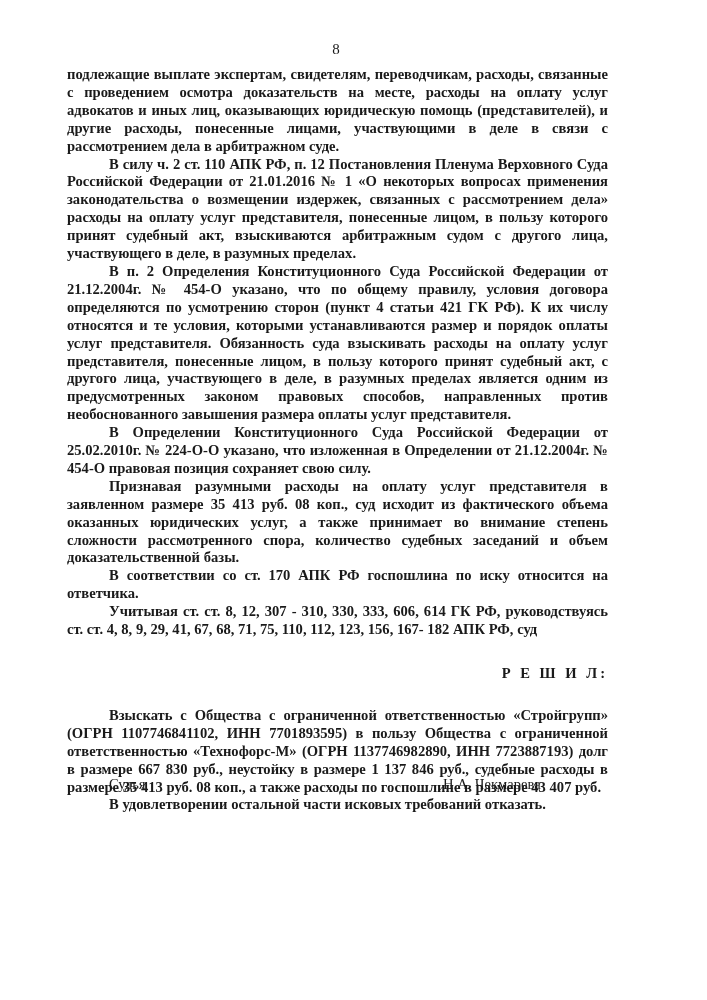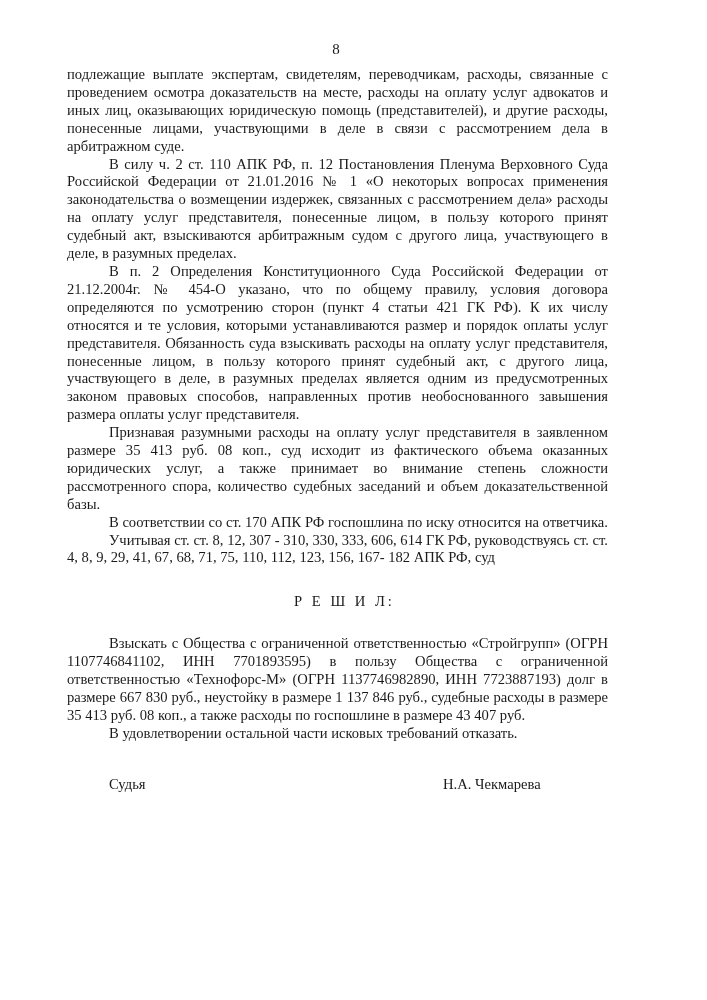--- a/index.html
+++ b/index.html
@@ -1,36 +1,37 @@
 <!DOCTYPE html>
 <html><head>
   <meta charset="utf-8">
   <style>
     html, body { margin: 0; padding: 0; background: #ffffff; }
     body { width: 707px; height: 1000px; position: relative; overflow: hidden;
            font-family: "Liberation Serif", "DejaVu Serif", serif; color: #1a1a1a; }
     .page-num { position: absolute; top: 41px; left: 0; width: 672px; text-align: center;
                 font-size: 15px; }
     .body { position: absolute; top: 66px; left: 67px; width: 541px; font-size: 14.6px; line-height: 17.9px; }
-    .p { margin: 0; text-align: justify; }
+    .p { margin: 0; text-align: justify; font-weight: bold; }
     .ind { text-indent: 42px; }
-    .resolved { text-align: center; letter-spacing: 3px; margin: 26px 0 24px 0; padding-left: 14px; }
+    .resolved { text-align: right; letter-spacing: 3px; margin: 26px 0 24px 0; padding-left: 14px; }
     .sign { position: absolute; top: 776px; left: 67px; width: 541px; font-size: 14.6px; }
     .sign .role { position: absolute; left: 42px; }
     .sign .name { position: absolute; left: 376px; }
   </style>
 </head>
 <body>
 
 <div class="page-num">8</div>
 
 <div class="body">
   <p class="p">подлежащие выплате экспертам, свидетелям, переводчикам, расходы, связанные с проведением осмотра доказательств на месте, расходы на оплату услуг адвокатов и иных лиц, оказывающих юридическую помощь (представителей), и другие расходы, понесенные лицами, участвующими в деле в связи с рассмотрением дела в арбитражном суде.</p>
   <p class="p ind">В силу ч. 2 ст. 110 АПК РФ, п. 12 Постановления Пленума Верховного Суда Российской Федерации от 21.01.2016 № 1 «О некоторых вопросах применения законодательства о возмещении издержек, связанных с рассмотрением дела» расходы на оплату услуг представителя, понесенные лицом, в пользу которого принят судебный акт, взыскиваются арбитражным судом с другого лица, участвующего в деле, в разумных пределах.</p>
   <p class="p ind">В п. 2 Определения Конституционного Суда Российской Федерации от 21.12.2004г. № 454-О указано, что по общему правилу, условия договора определяются по усмотрению сторон (пункт 4 статьи 421 ГК РФ). К их числу относятся и те условия, которыми устанавливаются размер и порядок оплаты услуг представителя. Обязанность суда взыскивать расходы на оплату услуг представителя, понесенные лицом, в пользу которого принят судебный акт, с другого лица, участвующего в деле, в разумных пределах является одним из предусмотренных законом правовых способов, направленных против необоснованного завышения размера оплаты услуг представителя.</p>
+  <p class="p ind">В Определении Конституционного Суда Российской Федерации от 25.02.2010г. № 224-О-О указано, что изложенная в Определении от 21.12.2004г. № 454-О правовая позиция сохраняет свою силу.</p>
   <p class="p ind">Признавая разумными расходы на оплату услуг представителя в заявленном размере 35 413 руб. 08 коп., суд исходит из фактического объема оказанных юридических услуг, а также принимает во внимание степень сложности рассмотренного спора, количество судебных заседаний и объем доказательственной базы.</p>
   <p class="p ind">В соответствии со ст. 170 АПК РФ госпошлина по иску относится на ответчика.</p>
   <p class="p ind">Учитывая ст. ст. 8, 12, 307 - 310, 330, 333, 606, 614 ГК РФ, руководствуясь ст. ст. 4, 8, 9, 29, 41, 67, 68, 71, 75, 110, 112, 123, 156, 167- 182 АПК РФ, суд</p>
 
   <p class="p resolved">Р Е Ш И Л:</p>
 
   <p class="p ind">Взыскать с Общества с ограниченной ответственностью «Стройгрупп» (ОГРН 1107746841102, ИНН 7701893595) в пользу Общества с ограниченной ответственностью «Технофорс-М» (ОГРН 1137746982890, ИНН 7723887193) долг в размере 667 830 руб., неустойку в размере 1 137 846 руб., судебные расходы в размере 35 413 руб. 08 коп., а также расходы по госпошлине в размере 43 407 руб.</p>
   <p class="p ind">В удовлетворении остальной части исковых требований отказать.</p>
 </div>
 

